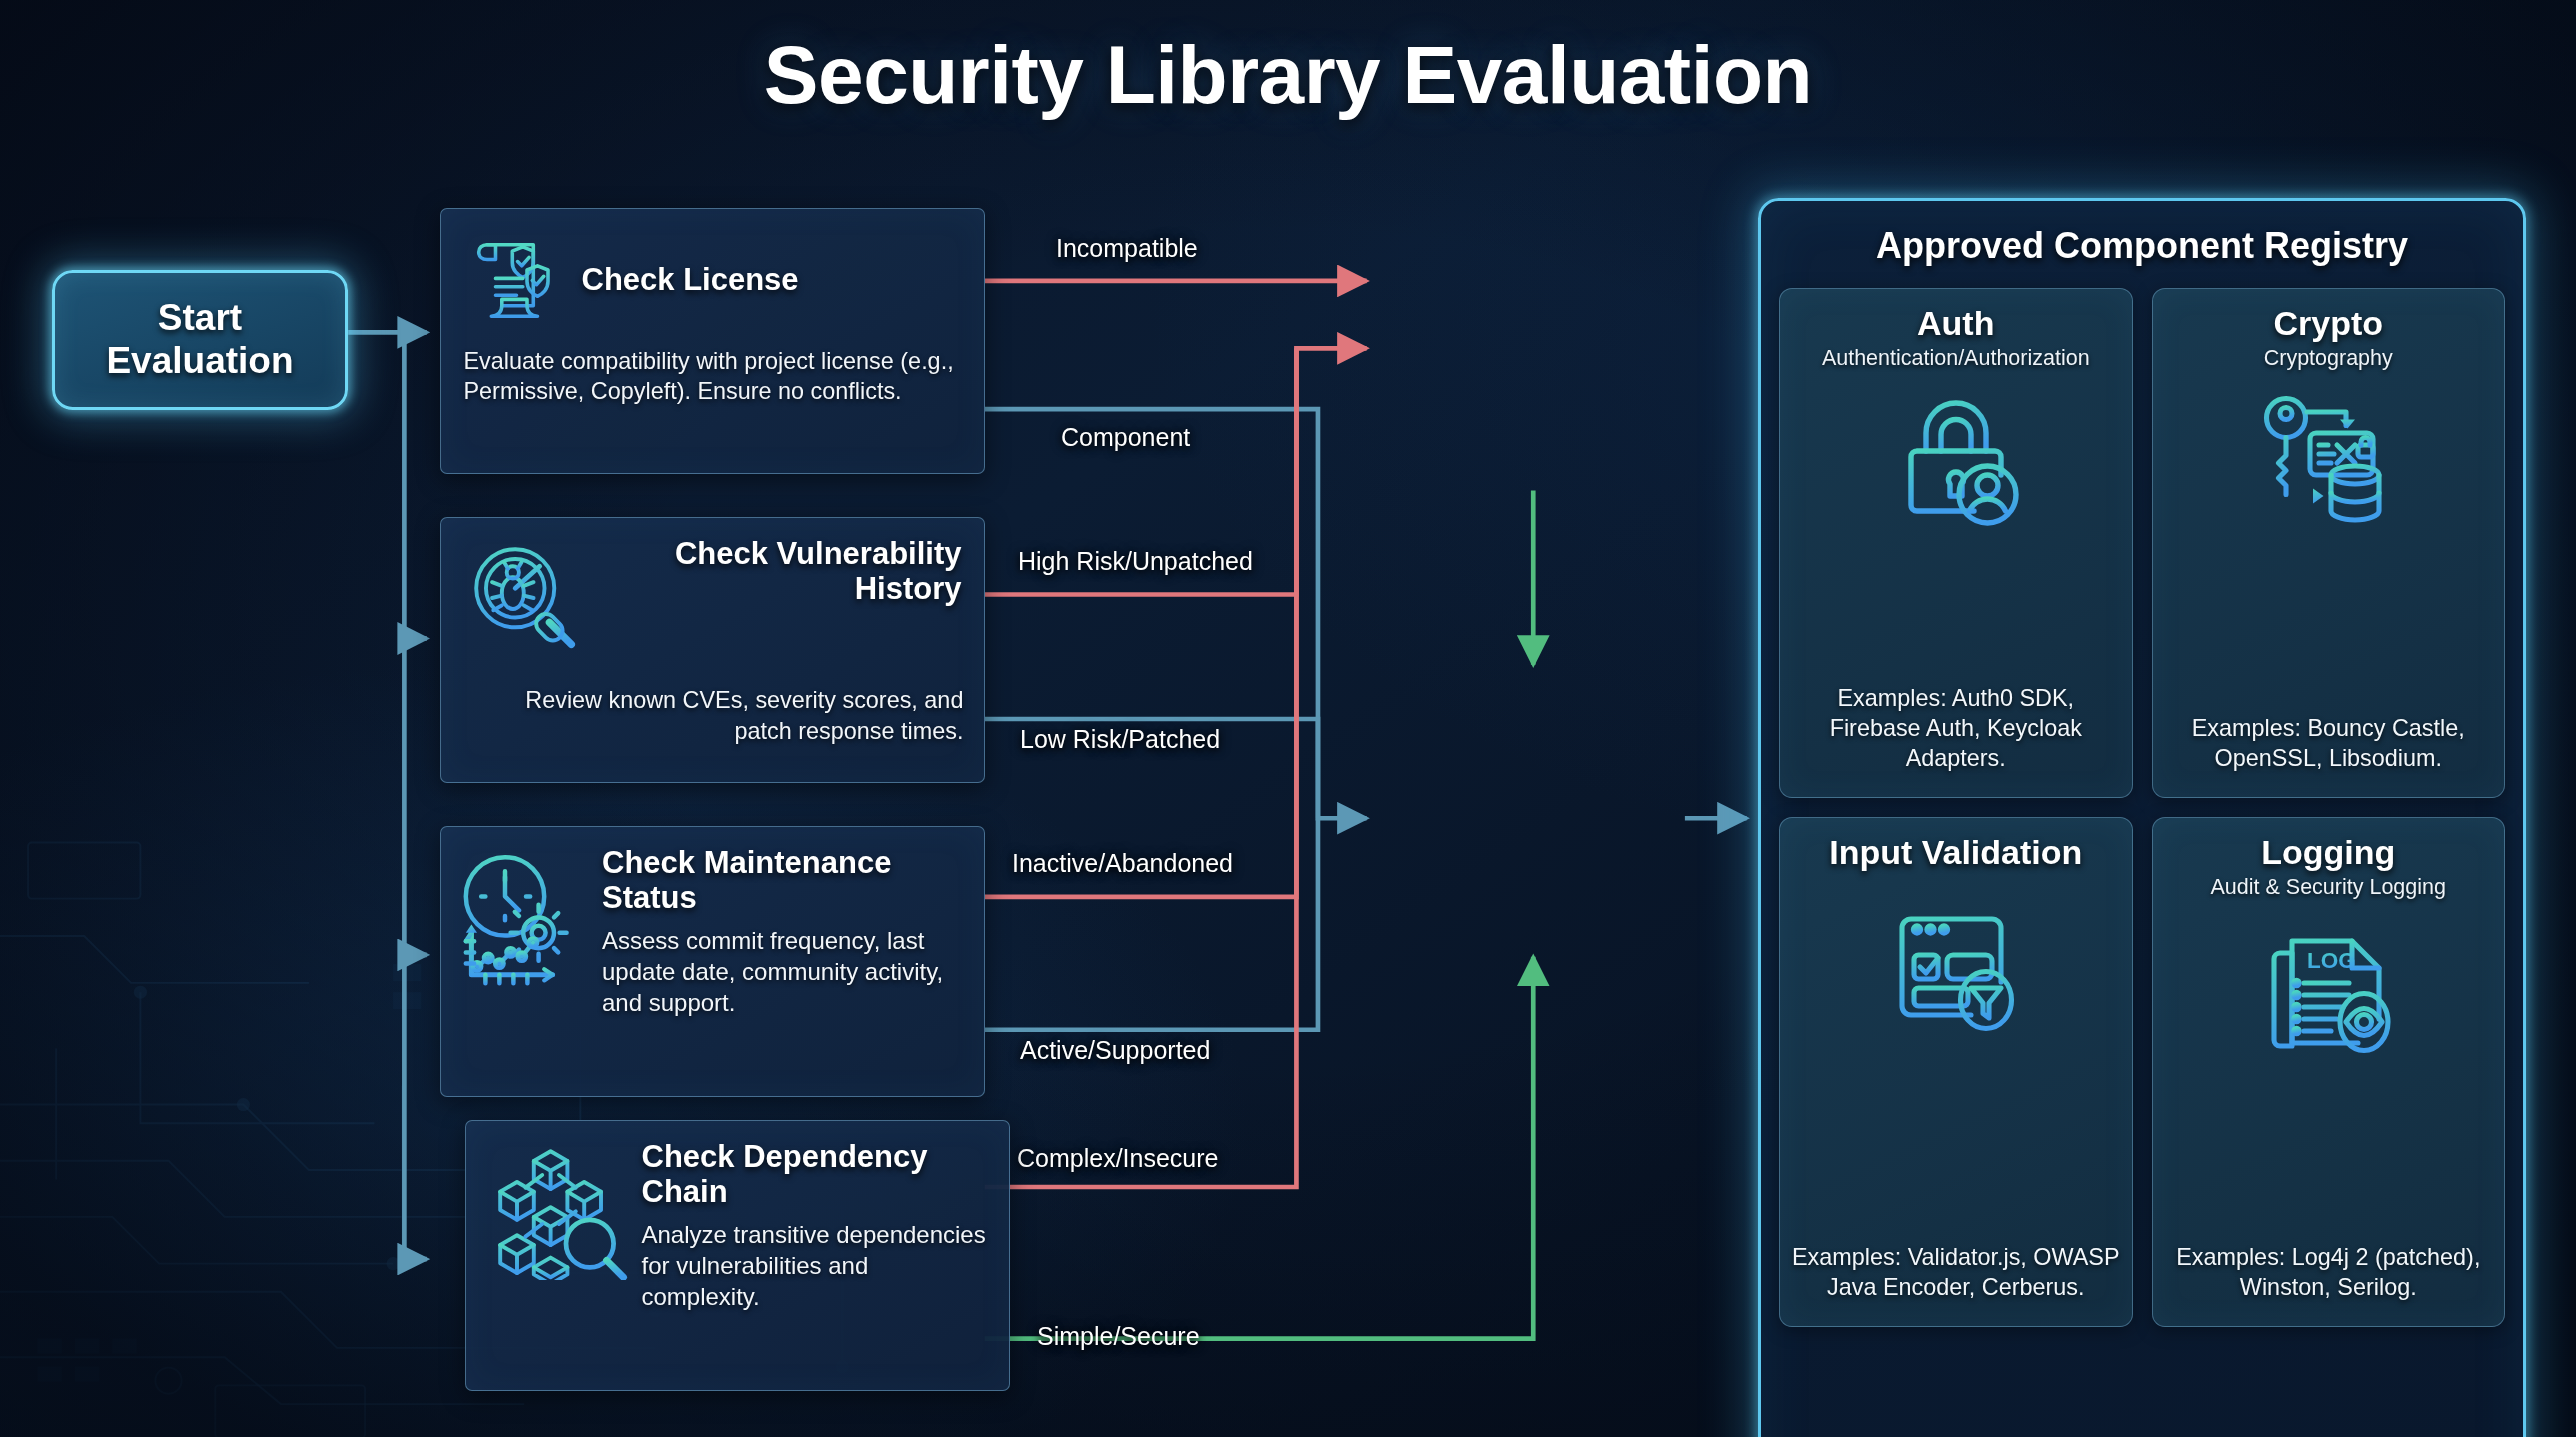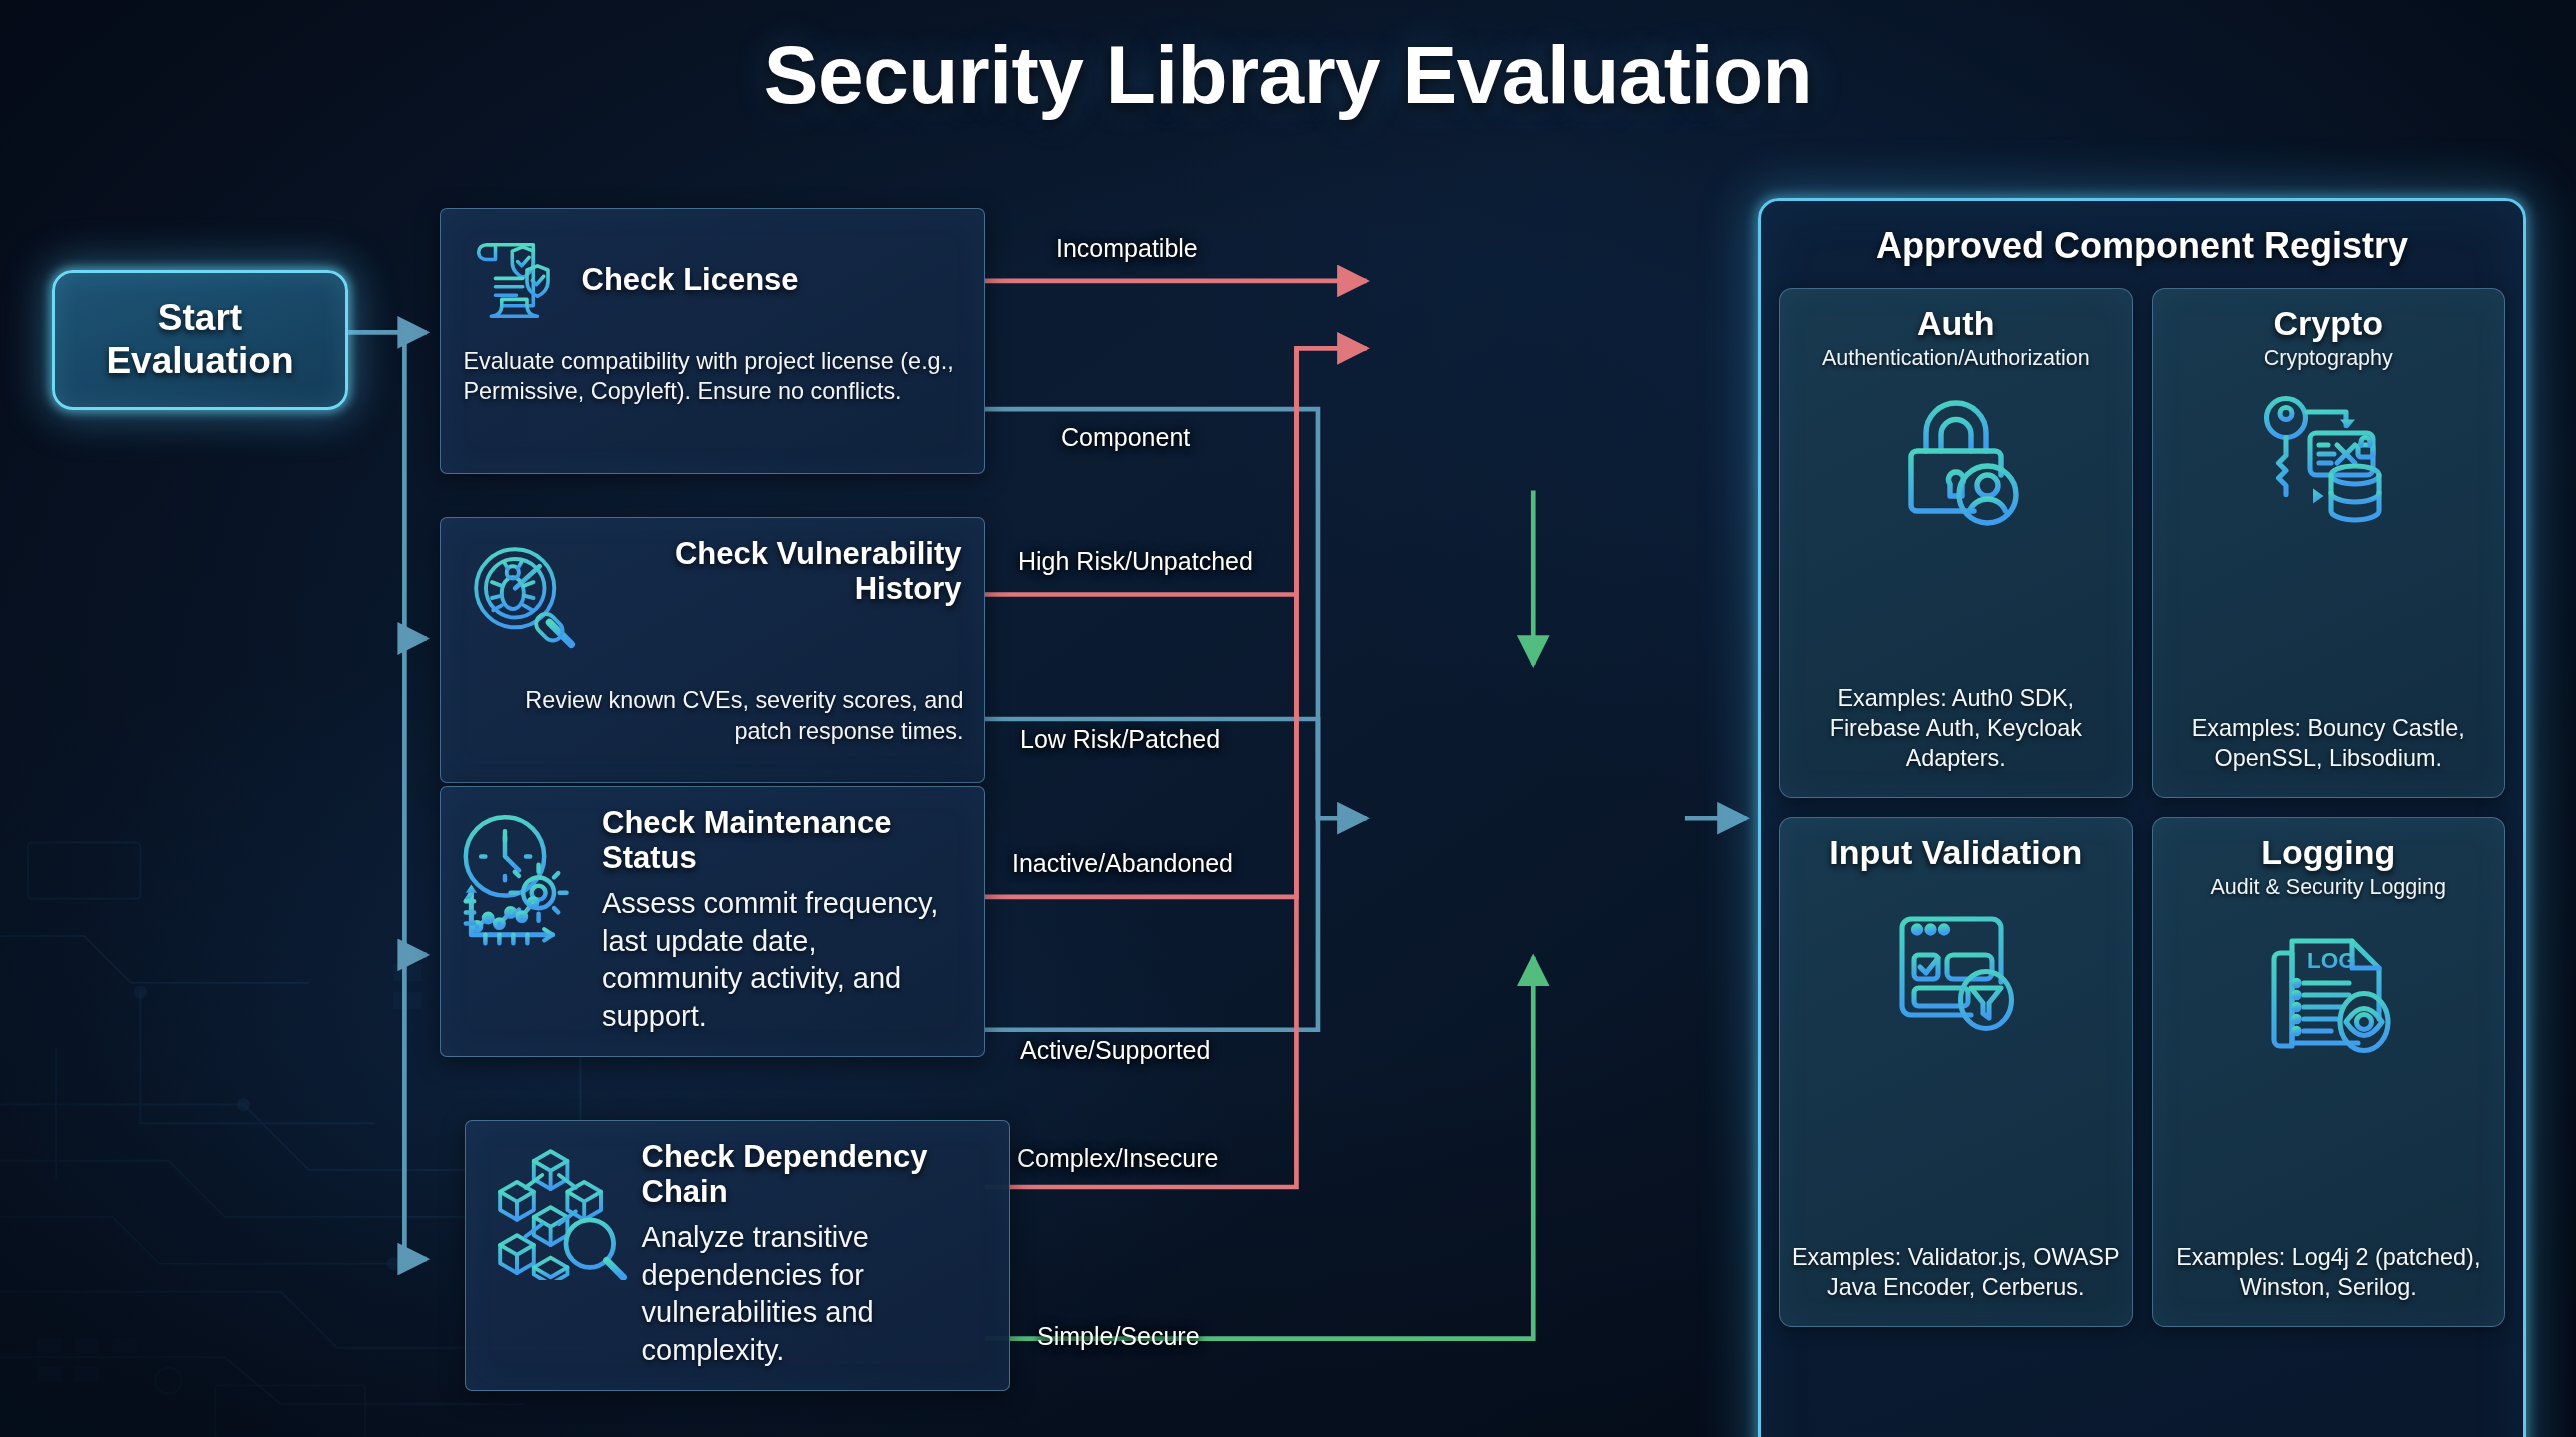--- a/index.html
+++ b/index.html
@@ -59,21 +59,21 @@
     width:545px;
     border-radius:15px;
     border:1.4px solid rgba(118,176,212,0.52);
     background:linear-gradient(150deg, rgba(21,44,76,0.96), rgba(16,34,60,0.96));
     box-shadow:0 5.6px 24px rgba(0,0,0,0.45), inset 0 0 34px rgba(60,130,190,0.07);
     padding:19px 22.5px 20.6px 22.5px;
     left:440px;
   }
   #proc-0 { top:208px;  height:266px; }
   #proc-1 { top:517px;  height:266px;text-align:right; }
-  #proc-2 { top:786px;  height:271px;padding-left:8px; }
+  #proc-2 { top:826px;  height:271px;padding-left:8px; }
   #proc-3 { top:1120px; height:271px;margin-left:25px; }
 
   .proc-head { display:flex; align-items:center; gap:13px; }
   .proc-icon { width:105px; height:105px; flex:0 0 105px; }
   .proc-title {
     font-size:31px; font-weight:bold; line-height:1.12;
     text-shadow:0 2.8px 6.6px rgba(0,0,0,0.8);
   }
   .proc-desc {
     margin-top:9.4px;
@@ -82,21 +82,21 @@
     text-shadow:0 1.9px 5.6px rgba(0,0,0,0.8);
   }
   
   #proc-0 .proc-head { align-items:center; }
   #proc-0 .proc-desc { margin-top:13px; }
   #proc-1 .proc-body, #proc-2 .proc-body, #proc-3 .proc-body { flex:1; }
   #proc-1 .proc-head, #proc-2 .proc-head, #proc-3 .proc-head { align-items:flex-start; }
   #proc-1 .proc-icon, #proc-2 .proc-icon, #proc-3 .proc-icon { width:122px; height:122px; flex:0 0 122px; }
   #proc-1 .proc-desc { position:absolute; left:22.5px; right:20.6px; bottom:36px; }
   #proc-2 .proc-icon, #proc-3 .proc-icon { width:140px; height:140px; flex:0 0 140px; }
-  #proc-2 .proc-desc, #proc-3 .proc-desc { font-size:29px; }
+  #proc-2 .proc-desc, #proc-3 .proc-desc { font-size:24px; }
   .proc { position:absolute;border-radius:7px; }
 
   
   .decision {
     width:298px; border-radius:19px;
     padding:19px 17px 20.6px;
     text-align:center;
     left:1385px;
   }
   #reject-node {

